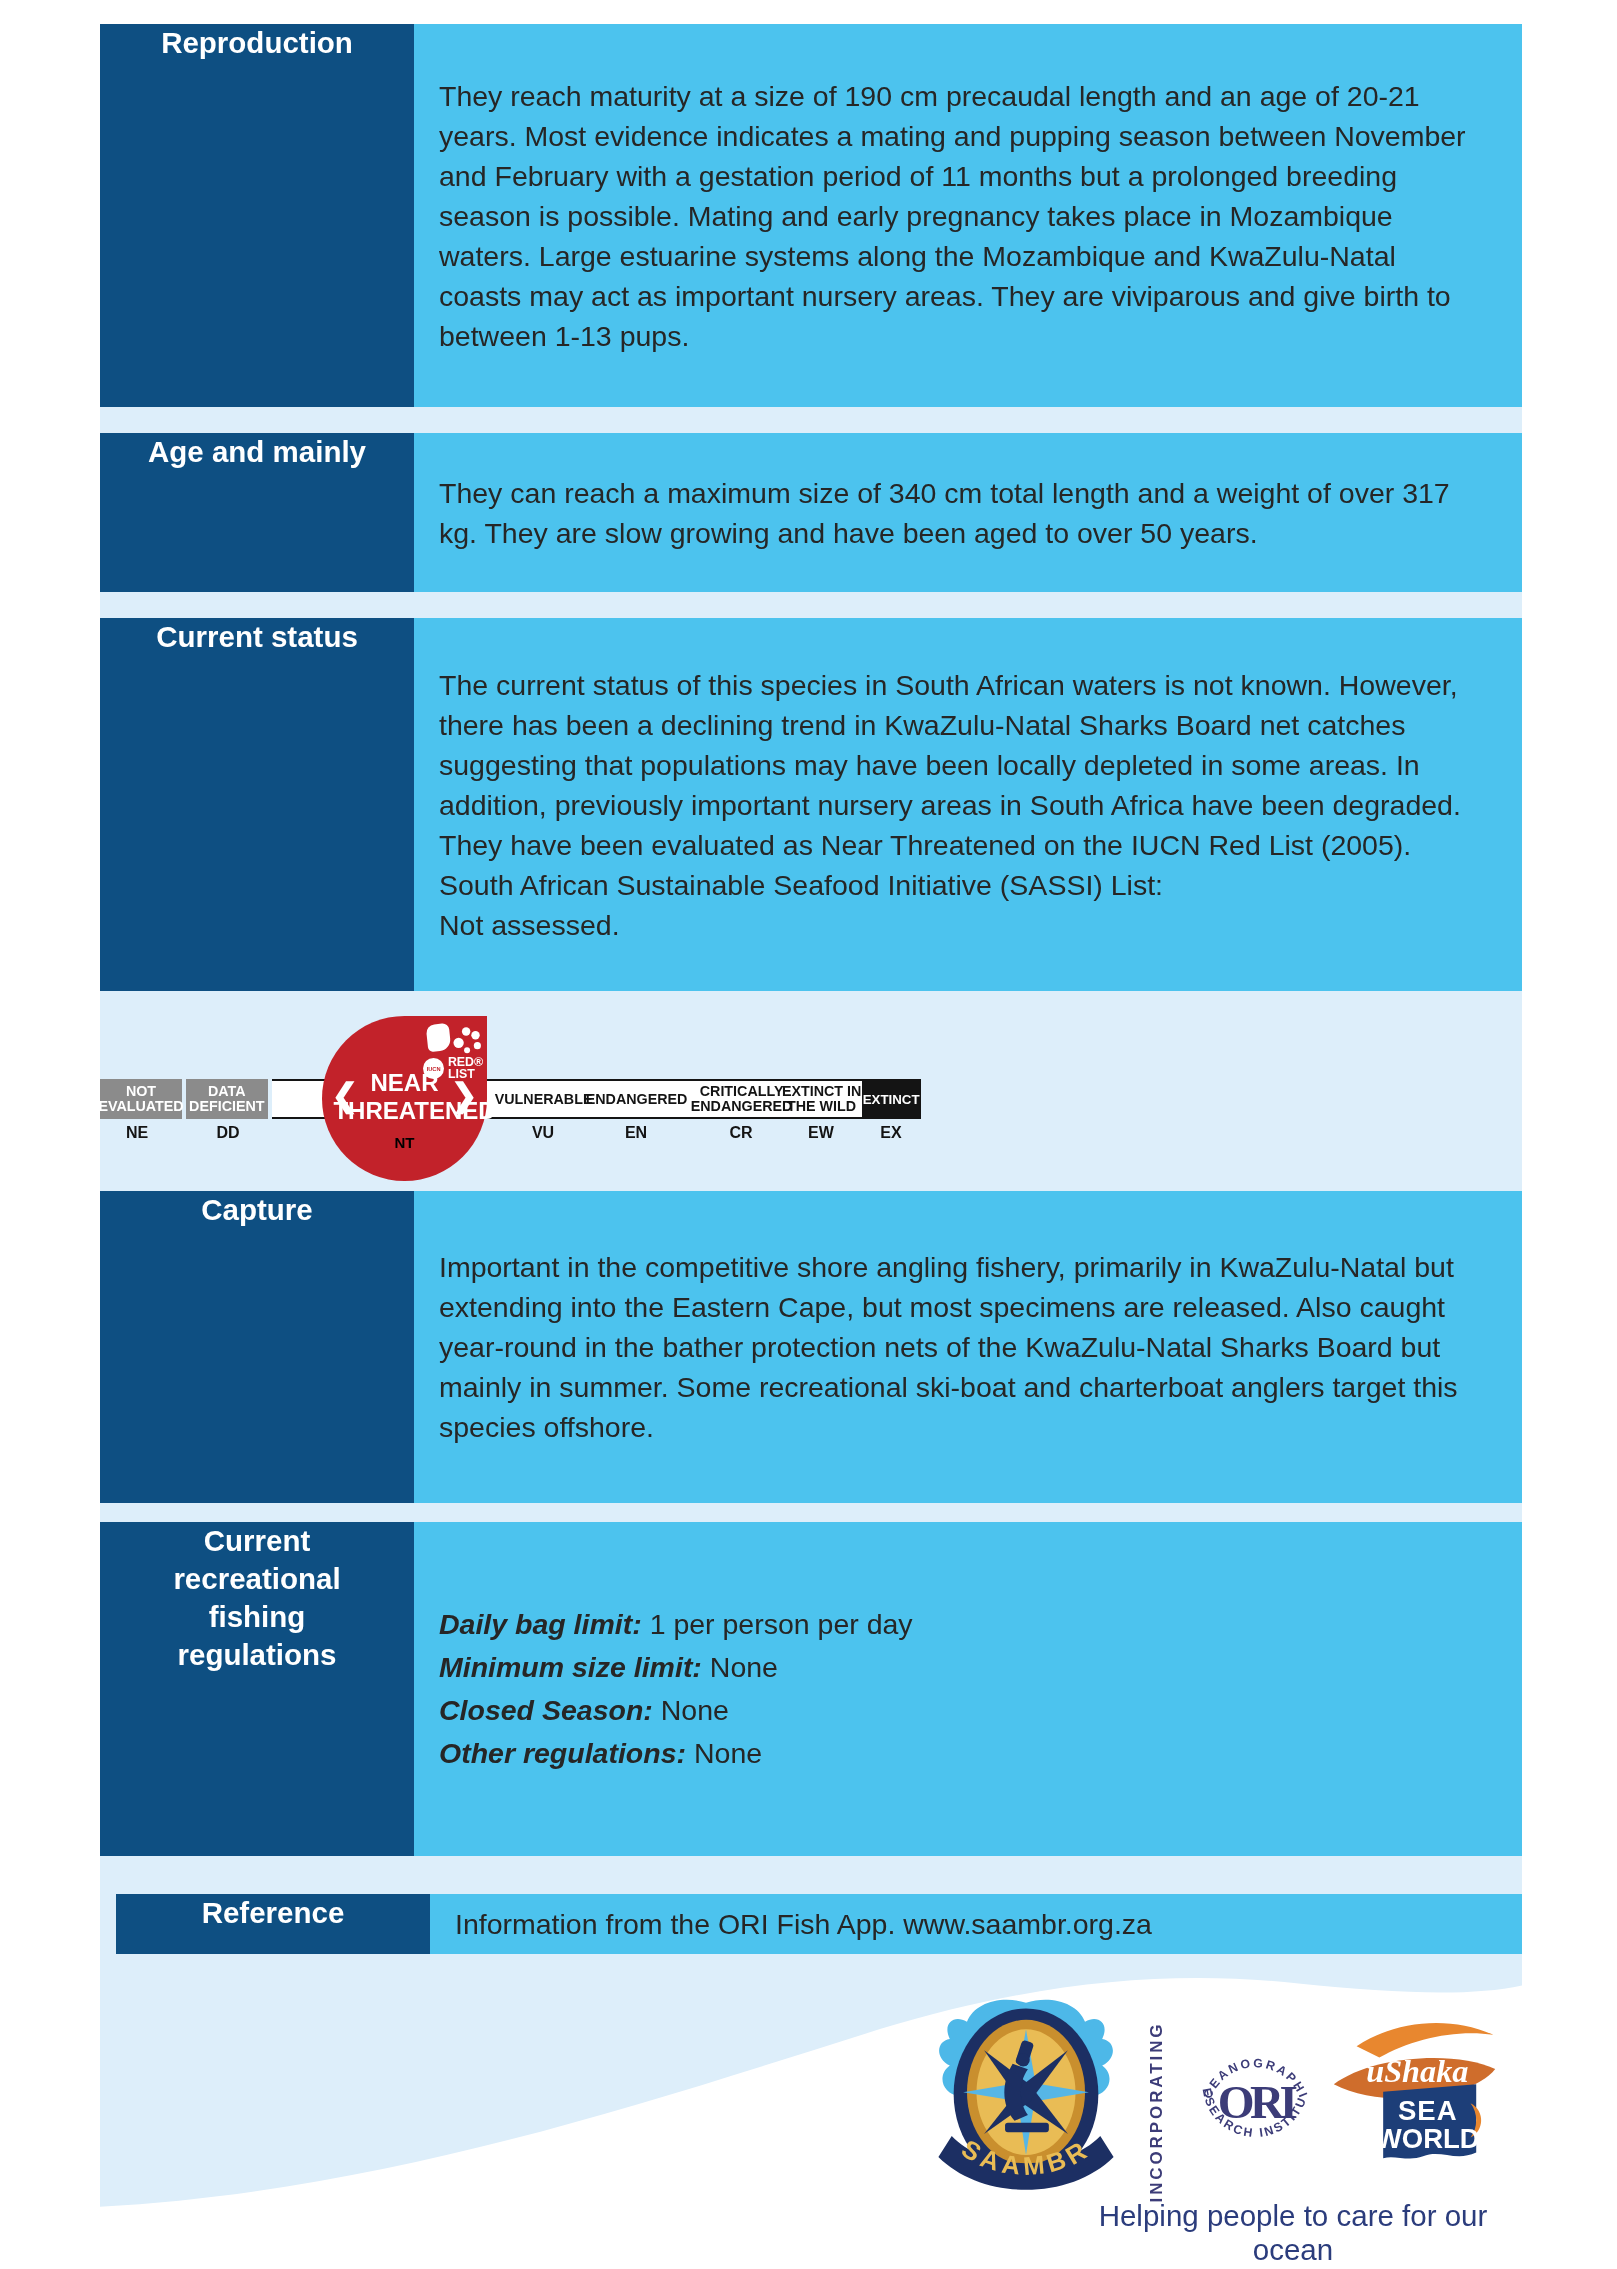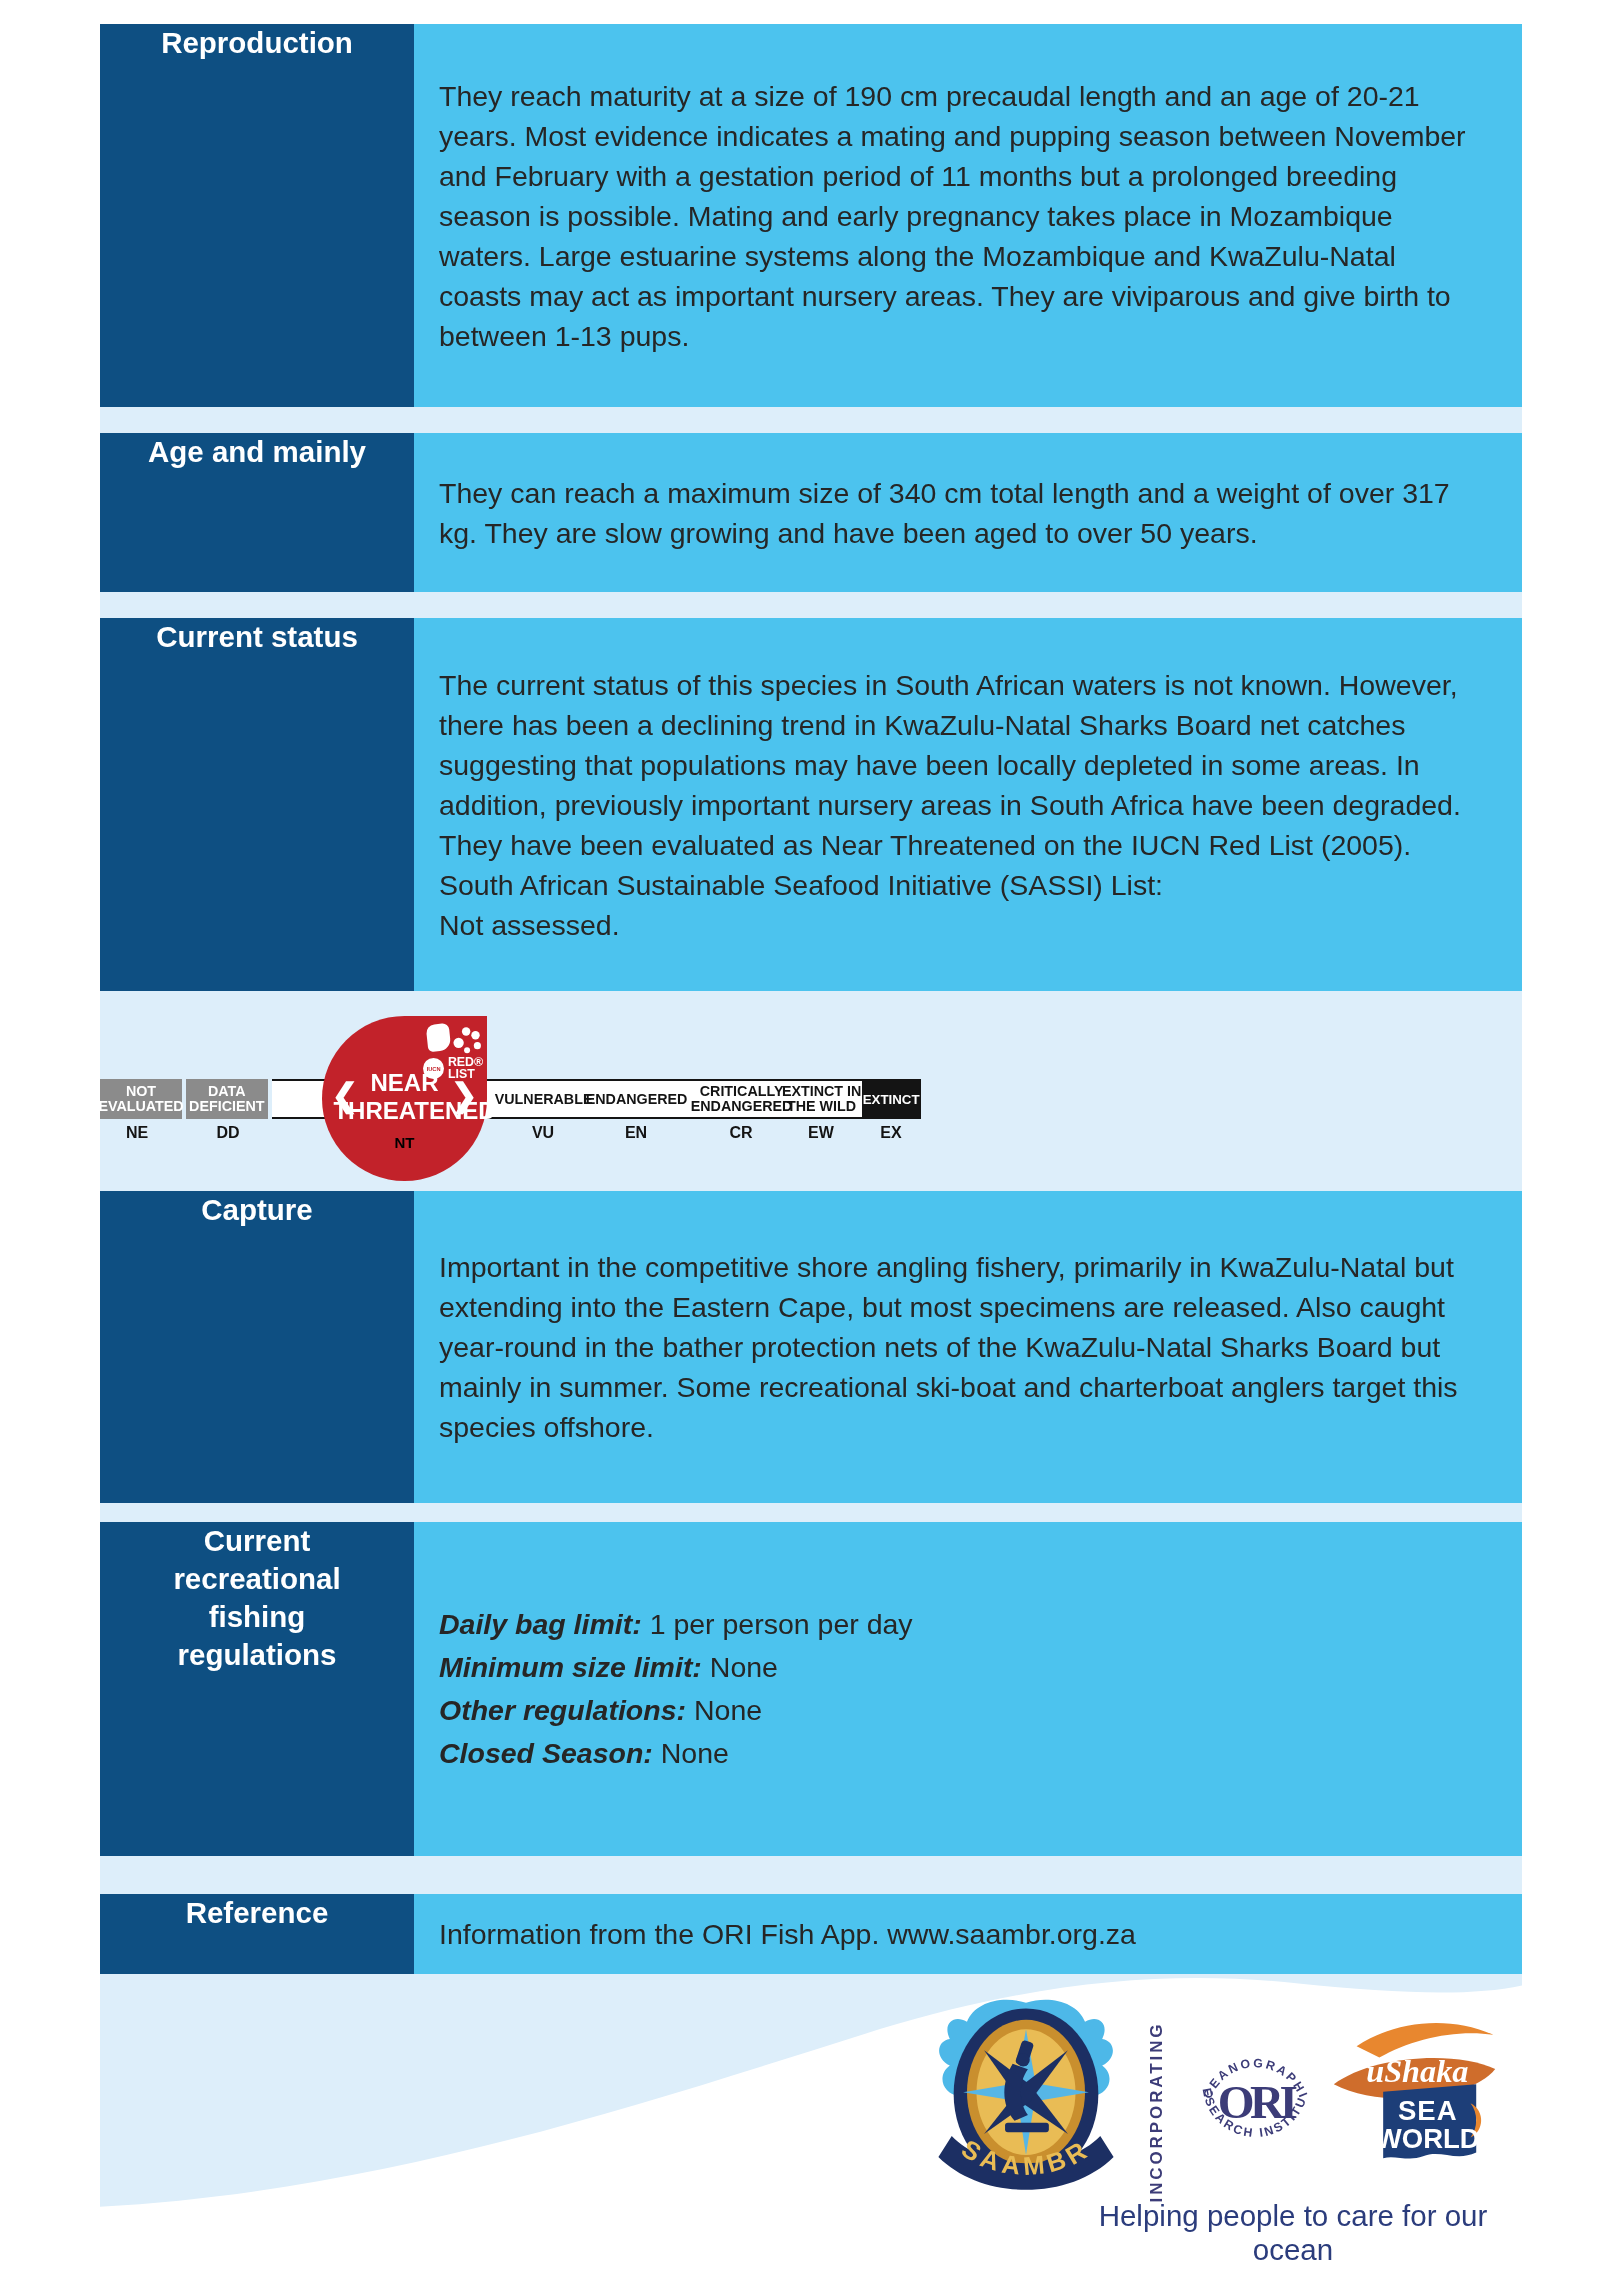--- a/index.html
+++ b/index.html
@@ -183,32 +183,32 @@
       <div class="reg-wrap">
         <div>
           <span class="b">Daily bag limit:</span>
           <span>1 per person per day</span>
         </div>
         <div>
           <span class="b">Minimum size limit:</span>
           <span>None</span>
         </div>
         <div>
+          <span class="b">Closed Season:</span>
+          <span>None</span>
+        </div>
+        <div>
           <span class="b">Other regulations:</span>
           <span>None</span>
         </div>
-        <div>
-          <span class="b">Closed Season:</span>
-          <span>None</span>
-        </div>
-      </div>
-    </div>
-  </div>
-
-  <div class="row" style="top:1870px;height:80px;">
+      </div>
+    </div>
+  </div>
+
+  <div class="row" style="top:1870px;height:60px;padding-left:16px;">
     <div class="hdr">
       <span>Reference</span>
     </div>
     <div class="bod ref-bod">
       <p>Information from the ORI Fish App.  www.saambr.org.za</p>
     </div>
   </div>
 
   <svg class="wave" viewBox="0 0 1495 300" preserveAspectRatio="none">
     <path d="M0,285 C300,268 560,180 820,98 C990,46 1130,36 1260,50 C1360,60 1440,64 1495,52 L1495,300 L0,300 Z" fill="#ffffff"></path>

